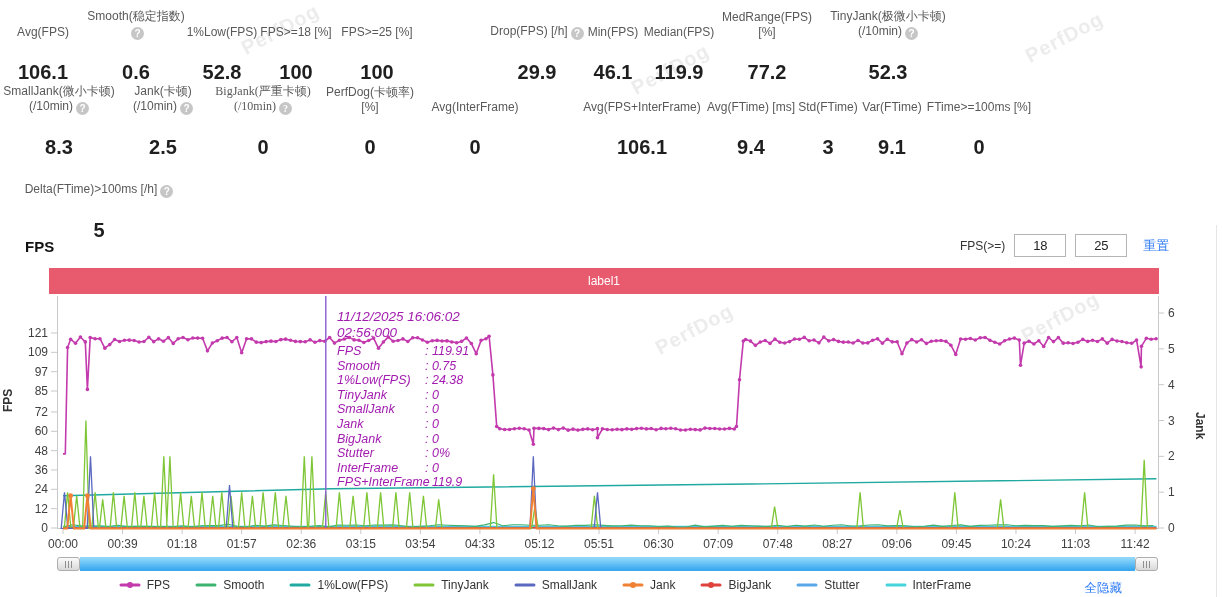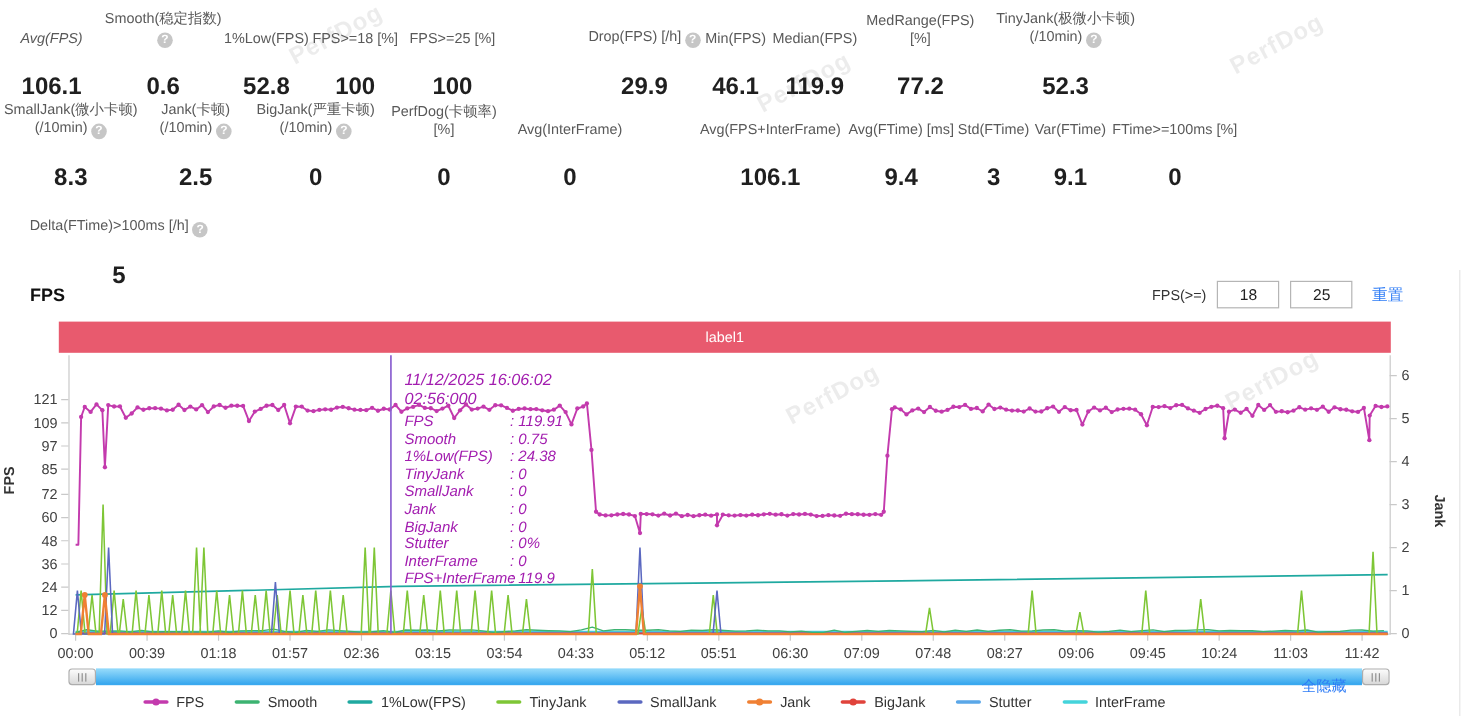--- a/index.html
+++ b/index.html
@@ -34,36 +34,36 @@
   #plot text{font-family:"Liberation Sans",sans-serif;}
   #scroll{position:absolute;left:57px;top:557px;width:1101px;height:14px;display:flex;}
   .sh{width:23px;height:14px;border:1px solid #adadad;border-radius:3px;box-sizing:border-box;
       background:linear-gradient(#fbfbfb,#d9d9d9);display:flex;align-items:center;
       justify-content:center;gap:2px;flex:none;cursor:ew-resize;}
   .sh i{display:block;width:1px;height:7px;background:#8f8f8f;}
   #sfill{flex:1;background:linear-gradient(#8ed7fa 10%,#3aa9ef 90%);cursor:pointer;}
   #legend{position:absolute;left:0;top:578px;width:1090px;display:flex;justify-content:center;
           gap:25px;align-items:center;z-index:3;}
   .litem{display:flex;align-items:center;gap:6px;font-size:12px;color:#333;cursor:pointer;}
-  #hideall{position:absolute;right:100px;top:564px;font-size:12.5px;text-decoration:none;
+  #hideall{position:absolute;right:100px;top:580px;font-size:12.5px;text-decoration:none;
            cursor:pointer;z-index:3;}
   #edge{position:absolute;right:5px;top:225px;bottom:0;width:1px;background:#e5e5e5;}
 </style>
 </head>
 <body>
 
 <div class="wm" style="left:238px;top:18px;">PerfDog</div>
 <div class="wm" style="left:628px;top:58px;">PerfDog</div>
 <div class="wm" style="left:1022px;top:26px;">PerfDog</div>
 <div class="wm" style="left:652px;top:318px;">PerfDog</div>
 <div class="wm" style="left:1018px;top:306px;">PerfDog</div>
 
 <div id="row1" class="stat-row">
     <div class="stat-col" style="width: 86px;">
-      <div class="stat-label" style="min-height: 32px; font-style: italic;">
+      <div class="stat-label" style="min-height: 32px;">
         <span class="lines">Avg(FPS)</span>
       </div>
       <div class="stat-value">106.1</div>
     </div>
     <div class="stat-col" style="width: 100px;">
       <div class="stat-label" style="min-height: 32px;">
         <span class="lines">Smooth(稳定指数)<span class="help">?</span></span>
       </div>
       <div class="stat-value">0.6</div>
     </div>
@@ -123,21 +123,21 @@
       </div>
       <div class="stat-value">8.3</div>
     </div>
     <div class="stat-col" style="width: 90px;">
       <div class="stat-label" style="min-height: 30px;">
         <span class="lines">Jank(卡顿)<br>(/10min)<span class="help">?</span></span>
       </div>
       <div class="stat-value">2.5</div>
     </div>
     <div class="stat-col" style="width: 110px;">
-      <div class="stat-label" style="min-height: 30px;">
+      <div class="stat-label" style="min-height: 30px; font-family: Liberation Serif, serif;">
         <span class="lines">BigJank(严重卡顿)<br>(/10min)<span class="help">?</span></span>
       </div>
       <div class="stat-value">0</div>
     </div>
     <div class="stat-col" style="width: 104px;">
       <div class="stat-label" style="min-height: 30px;">
         <span class="lines">PerfDog(卡顿率) [%]</span>
       </div>
       <div class="stat-value">0</div>
     </div>

